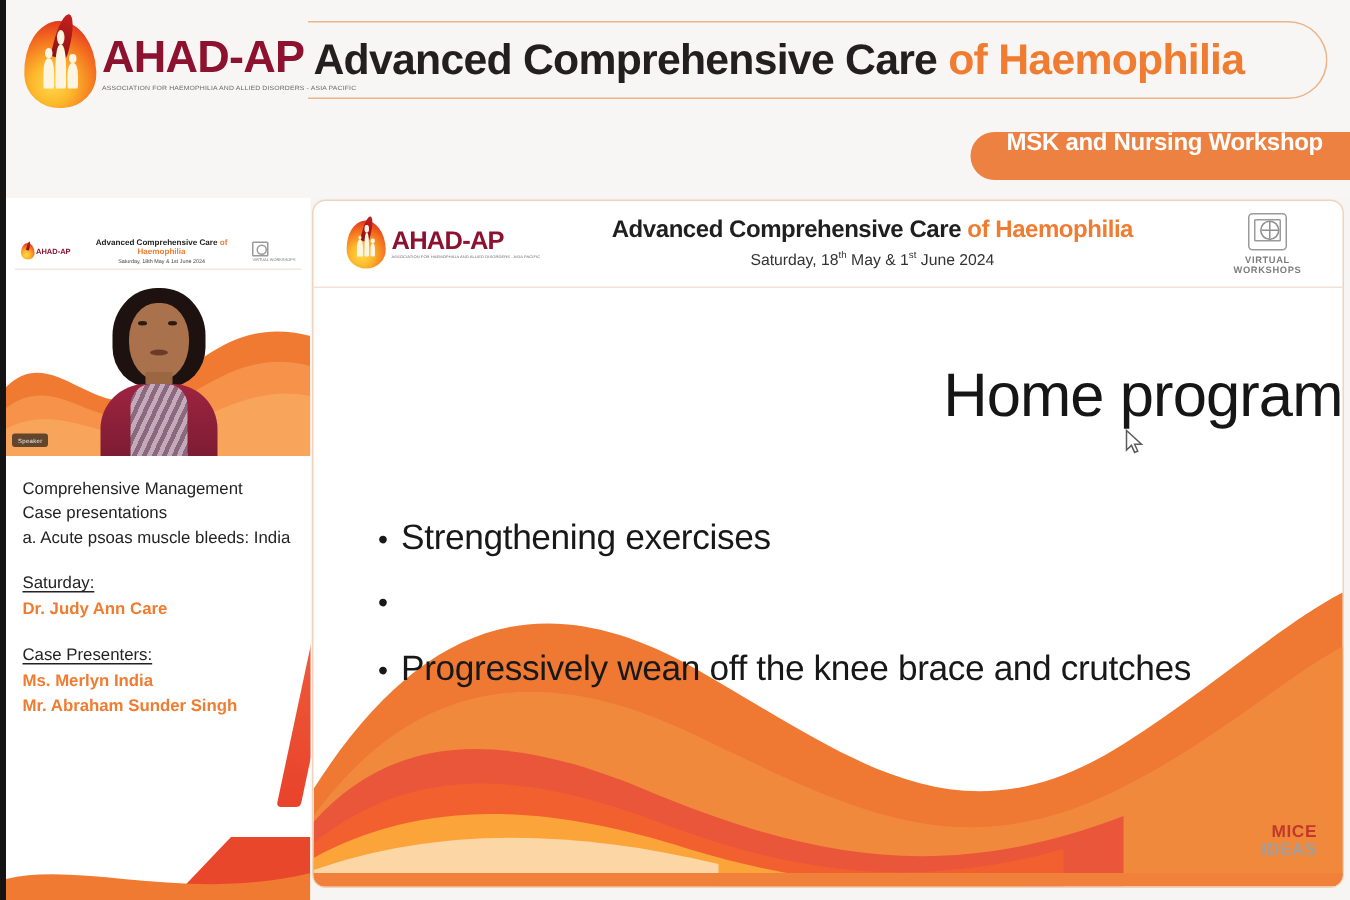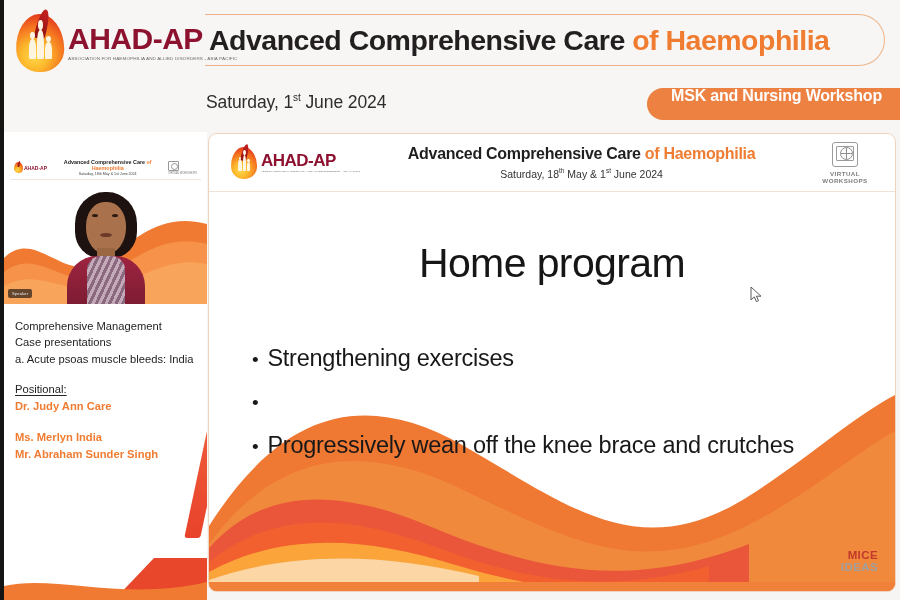--- a/index.html
+++ b/index.html
@@ -228,21 +228,21 @@
     width:11px; height:11px; margin:-6px 0 0 -5.5px;
     border:1.1px solid #8f8f8f; border-radius:50%;
     background:
       linear-gradient(#8f8f8f,#8f8f8f) center/11px 1px no-repeat,
       linear-gradient(#8f8f8f,#8f8f8f) center/1px 11px no-repeat;
   }
   .vw-label{ font-size:6.2px; font-weight:700; color:#7d7d7d; letter-spacing:.45px; margin-top:3px;}
 
   .slide-body{ position:relative; height:399px; }
   .slide-title{
-    position:absolute; left:0; right:0; top:48px; text-align:center;
+    position:absolute; left:0; right:0; top:48px; text-align:right;
     font-size:41px; color:#161616; font-weight:400; letter-spacing:-0.6px;
   }
   .bullets{ position:absolute; left:43px; top:155px; right:30px; }
   .bullet{
     font-size:23.5px; color:#181818; line-height:1.0;
     margin-bottom:22px; display:flex; align-items:baseline; gap:9px;
     letter-spacing:-0.25px;
   }
   .bullet .dot{ font-size:19px; line-height:1; }
 
@@ -285,21 +285,20 @@
       <div class="brand-text">
         <div class="brand-name">AHAD-AP</div>
         <div class="brand-sub">ASSOCIATION FOR HAEMOPHILIA AND ALLIED DISORDERS - ASIA PACIFIC</div>
       </div>
     </div>
 
     <div class="hdr-title-wrap">
       <div class="hdr-title"><span>Advanced Comprehensive Care </span><span class="accent">of Haemophilia</span></div>
     </div>
 
-    <div class="hdr-date"><span>Saturday, 1</span><sup>st</sup><span> June 2024</span></div>
 
     <div class="msk-badge">MSK and Nursing Workshop</div>
   </div>
 
   <div class="left-panel">
 
     <div class="video-thumb">
       <svg class="vt-waves" viewBox="0 0 203 110" preserveAspectRatio="none">
         <path d="M0,64 C30,34 58,86 92,70 C126,54 150,16 203,30 L203,110 L0,110 Z" fill="#f07a32"></path>
         <path d="M0,78 C34,52 60,96 96,82 C132,68 156,38 203,50 L203,110 L0,110 Z" fill="#f6954c" opacity="0.9"></path>
@@ -336,23 +335,24 @@
       </div>
 
       <div class="vt-namechip">Speaker</div>
     </div>
 
     <div class="left-text">
       <div class="lt-line">Comprehensive Management</div>
       <div class="lt-line">Case presentations</div>
       <div class="lt-line">a. Acute psoas muscle bleeds: India</div>
       <div class="lt-gap"></div>
-      <div class="lt-label">Positional:</div>
+      <div class="lt-label">Saturday:</div>
       <div class="lt-name">Dr. Judy Ann Care</div>
       <div class="lt-gap"></div>
+      <div class="lt-label">Case Presenters:</div>
       <div class="lt-name">Ms. Merlyn India</div>
       <div class="lt-name">Mr. Abraham Sunder Singh</div>
     </div>
 
     <div class="lp-deco-right"></div>
     <div class="lp-deco-bottom">
       <svg viewBox="0 0 203 42" preserveAspectRatio="none" width="203" height="42">
         <path d="M150,0 L203,0 L203,42 L110,42 Z" fill="#e8472c"></path>
         <path d="M0,28 C50,16 120,44 203,24 L203,42 L0,42 Z" fill="#f07a32"></path>
       </svg>

